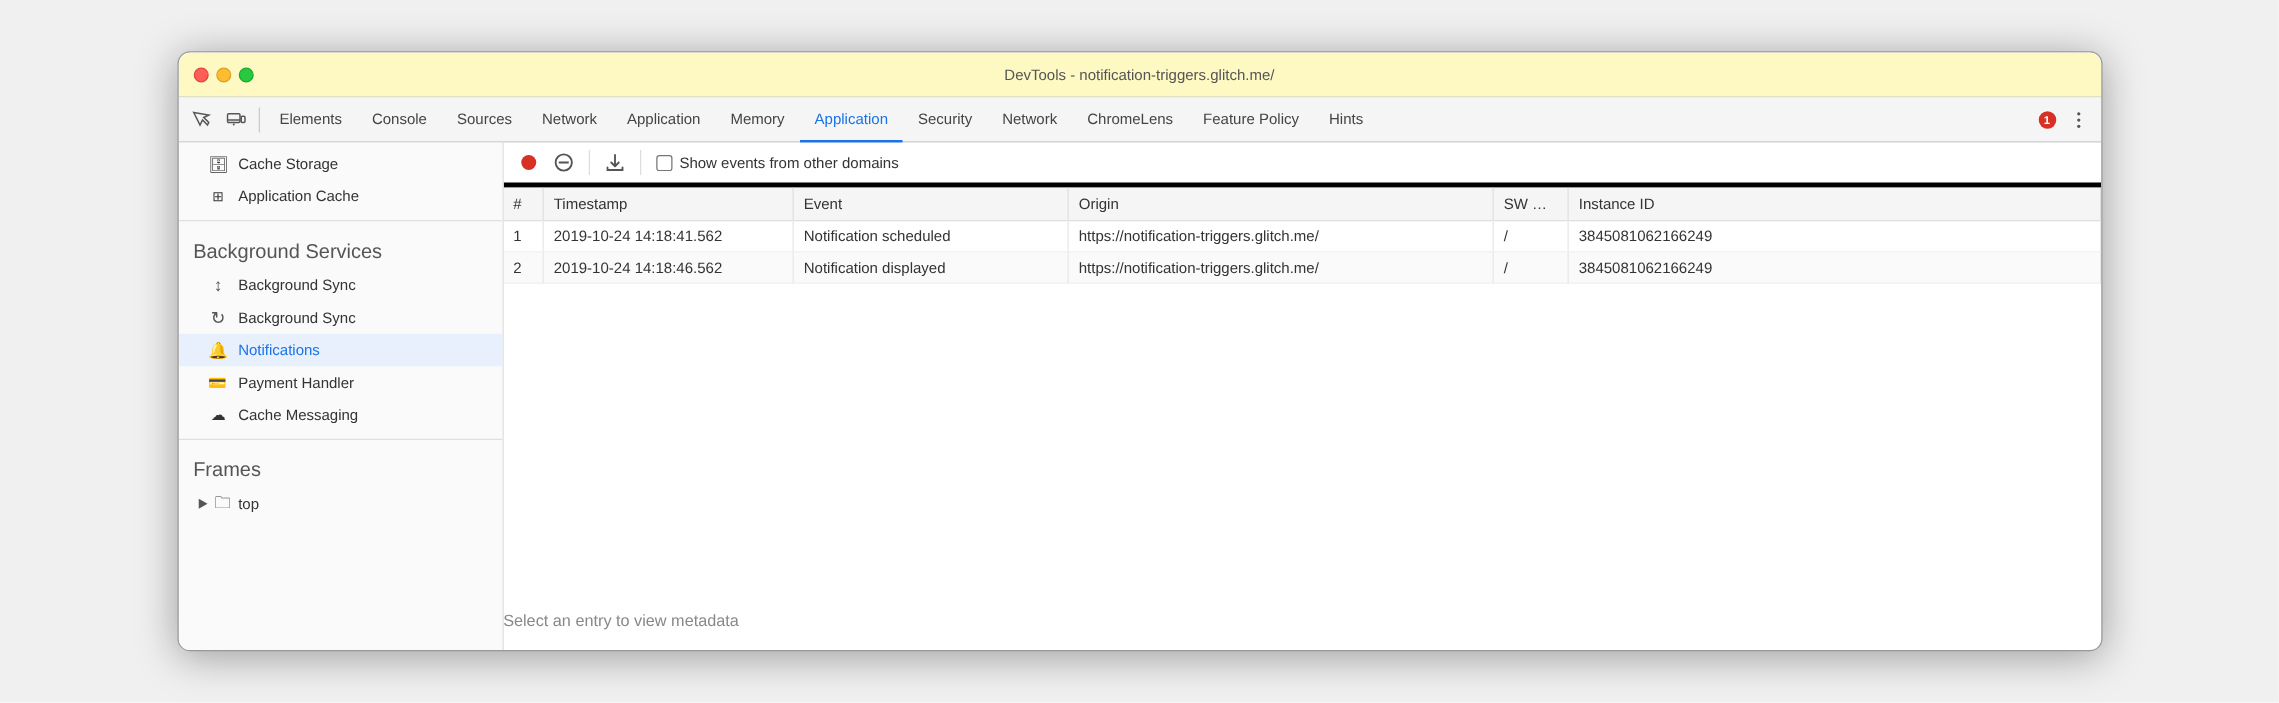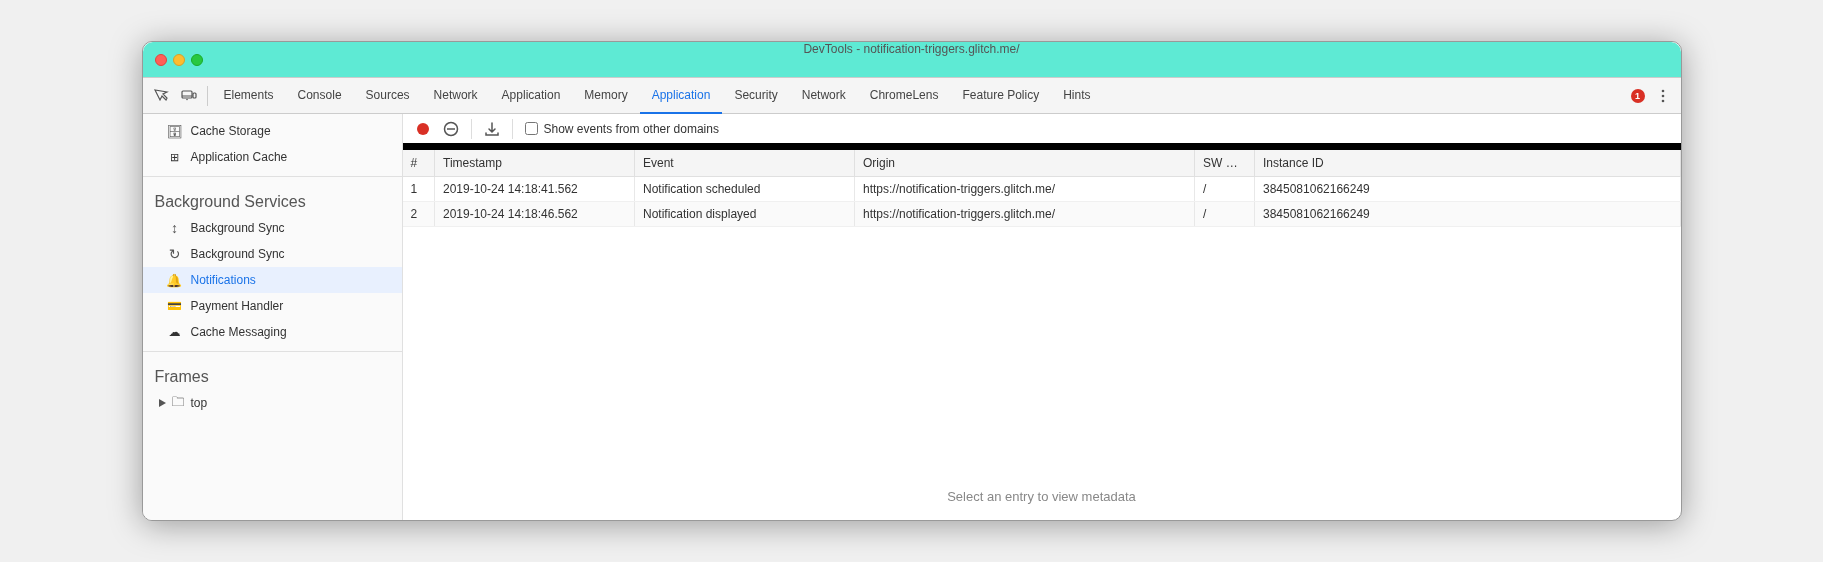--- a/index.html
+++ b/index.html
@@ -17,24 +17,25 @@
       height: 480px;
       background: #ffffff;
       border-radius: 10px;
       box-shadow: 0 4px 32px rgba(0,0,0,0.35);
       display: flex;
       flex-direction: column;
       overflow: hidden;
       border: 1px solid #999;
     }
     .title-bar {
-      background: #5eead4;
+      background: #fef9c3;
       border-bottom: 1px solid #ccc;
       height: 36px;
       display: flex;
+      align-items: center;
       padding: 0 12px;
       position: relative;
       border-radius: 10px 10px 0 0;
     }
     .traffic-lights {
       display: flex;
       gap: 6px;
       align-items: center;
     }
     .traffic-light {
@@ -135,21 +136,21 @@
       margin: 6px 0;
     }
     .main-content {
       flex: 1;
       display: flex;
       flex-direction: column;
       overflow: hidden;
     }
     .toolbar {
       height: 36px;
-      border-bottom: 7px solid #000000;
+      border-bottom: 4px solid #000000;
       display: flex;
       align-items: center;
       padding: 0 8px;
       gap: 4px;
       background: #fff;
     }
     .toolbar-btn {
       width: 24px;
       height: 24px;
       display: flex;
@@ -208,21 +209,20 @@
     .data-table .col-num { width: 32px; }
     .data-table .col-ts { width: 200px; }
     .data-table .col-event { width: 220px; }
     .data-table .col-origin { width: 340px; }
     .data-table .col-sw { width: 60px; }
     .data-table .col-id { }
     .empty-area {
       flex: 1;
       display: flex;
       align-items: flex-end;
-      justify-content: center;
       padding-bottom: 16px;
       min-height: 160px;
       border-top: none;
     }
     .empty-text {
       color: #888;
       font-size: 13px;
     }
     .tab-right-section {
       margin-left: auto;

